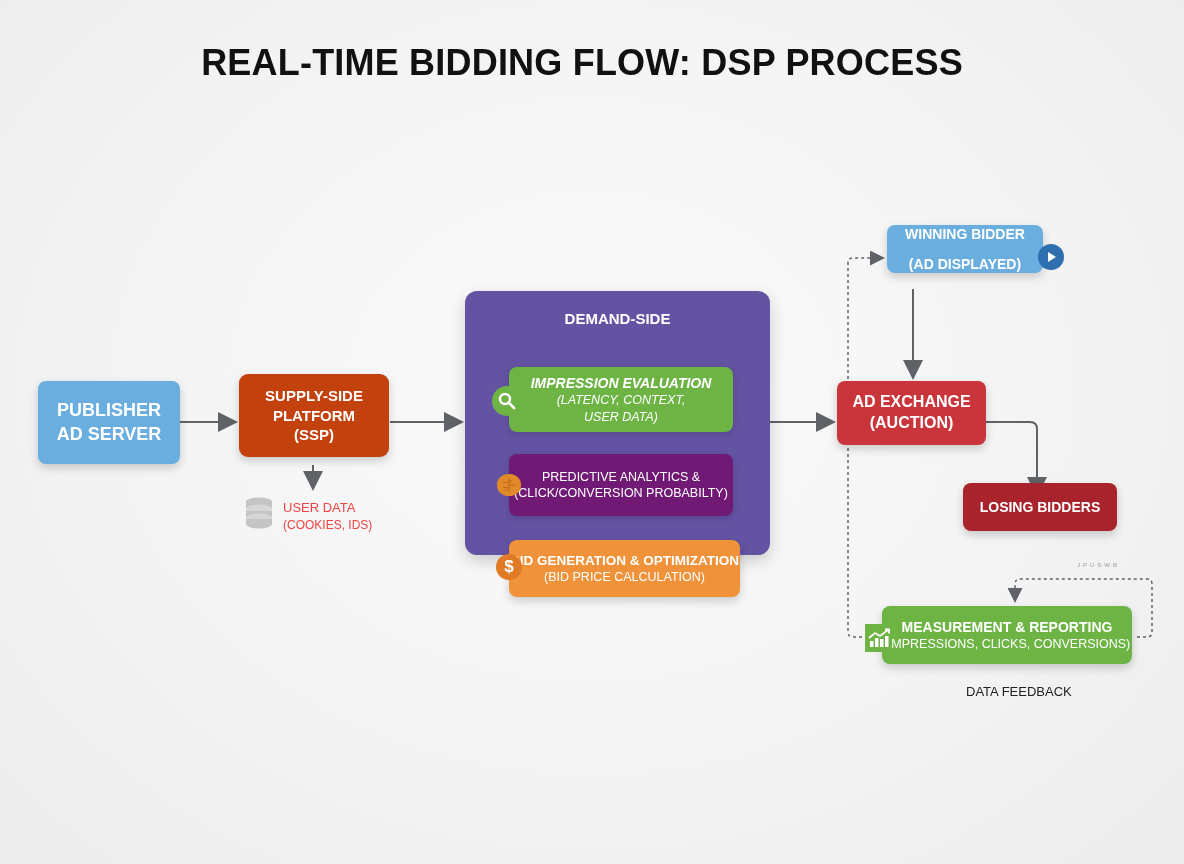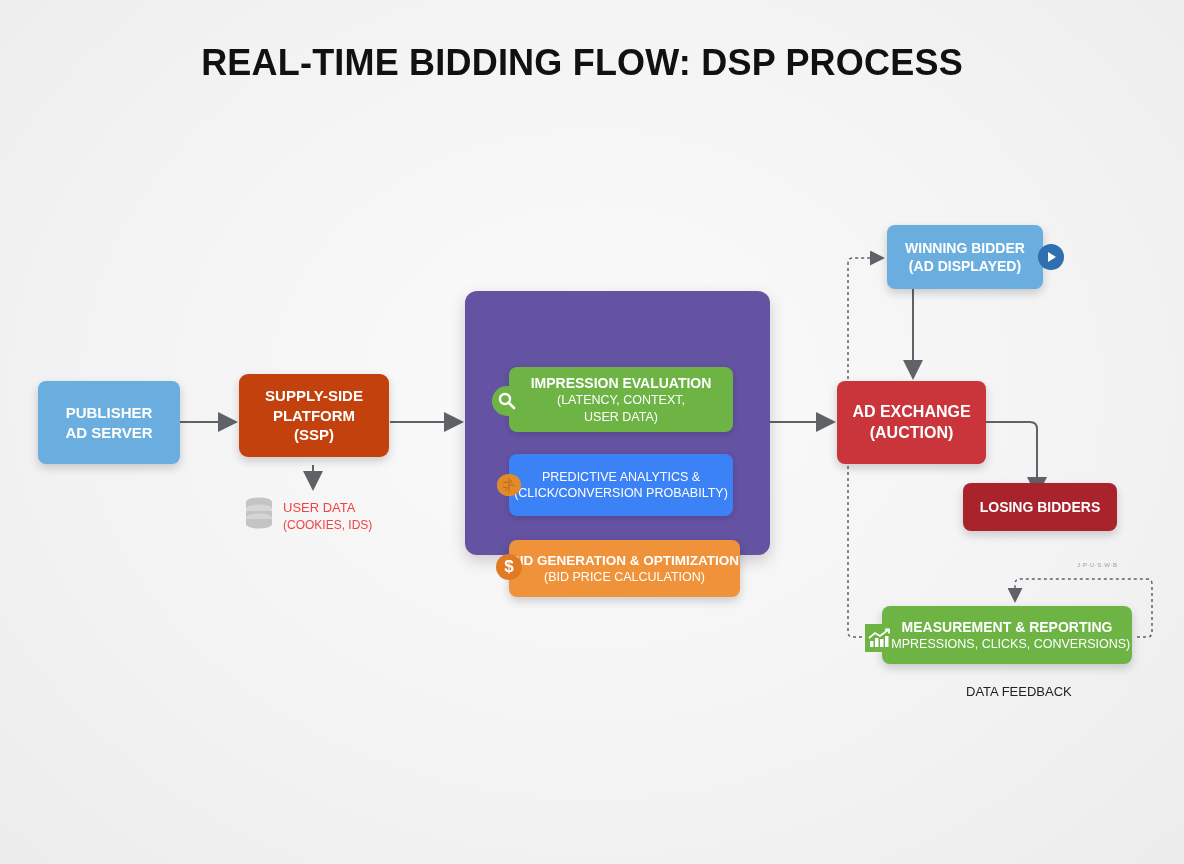--- a/index.html
+++ b/index.html
@@ -49,21 +49,21 @@
   <line x1="913" y1="289" x2="913" y2="376" stroke="#5f6368" stroke-width="2" marker-end="url(#ah)"></line>
   <path d="M986,422 L1030,422 Q1037,422 1037,429 L1037,493" fill="none" stroke="#5f6368" stroke-width="2" marker-end="url(#ah)"></path>
   <path d="M868,637 L853,637 Q848,637 848,632 L848,263 Q848,258 853,258 L882,258" fill="none" stroke="#5f6368" stroke-width="1.5" stroke-dasharray="3,3" marker-end="url(#ah)"></path>
   <path d="M1137,637 L1147,637 Q1152,637 1152,632 L1152,584 Q1152,579 1147,579 L1020,579 Q1015,579 1015,584 L1015,600" fill="none" stroke="#5f6368" stroke-width="1.5" stroke-dasharray="3,3" marker-end="url(#ah)"></path>
   <g fill="none" stroke="#ffffff" stroke-width="1.8">
     <path d="M736,420 A14,12 0 0 1 760,416" marker-end="url(#ahw)"></path>
     <path d="M730,433 A14,12 0 0 0 758,446" marker-end="url(#ahw)"></path>
   </g>
 </svg>
 
-<div class="box" style="left:38px; top:381px; width:142px; height:83px; background:#6aaee0; font-size:15px;">
+<div class="box" style="left:38px; top:381px; width:142px; height:83px; background:#6aaee0; font-size:18px;">
   <span class="l">PUBLISHER</span>
   <span class="l">AD SERVER</span>
 </div>
 
 <div class="box" style="left:239px; top:374px; width:150px; height:83px; background:#c2410c; font-size:15px;border-radius:9px;">
   <span class="l">SUPPLY-SIDE</span>
   <span class="l">PLATFORM</span>
   <span class="l">(SSP)</span>
 </div>
 
@@ -78,59 +78,60 @@
     <ellipse cx="14" cy="27" rx="13" ry="4.5" fill="#c4c4c4"></ellipse>
   </svg>
 </div>
 <div class="note" style="left:283px; top:499px;">
   <div style="font-size:13px;">USER DATA</div>
   <div style="font-size:12px;">(COOKIES, IDS)</div>
 </div>
 
 <div style="position:absolute; left:465px; top:291px; width:305px; height:264px; background:#6452a3; border-radius:12px; box-shadow:0 6px 16px rgba(0,0,0,0.18);">
   <div style="position:absolute; left:0; width:100%; top:18px; text-align:center; color:#fff; font-weight:bold; font-size:15px; line-height:1.35;">
+    <div>DEMAND-SIDE</div>
   </div>
 </div>
 
-<div class="box" style="left:509px; top:367px; width:224px; height:65px; background:#6db445; font-size:14px; box-shadow:0 2px 6px rgba(0,0,0,0.15);">
+<div class="box" style="left:509px; top:367px; width:224px; height:65px; background:#6db445; font-size:14px; box-shadow:0 2px 6px rgba(0,0,0,0.15);font-style:italic;">
   <span class="l">IMPRESSION EVALUATION</span>
   <span class="l sub" style="font-size:12.5px;">(LATENCY, CONTEXT,</span>
   <span class="l sub" style="font-size:12.5px;">USER DATA)</span>
 </div>
 <div class="icon-badge" style="left:492px; top:386px; width:30px; height:30px; background:#6db445;">
   <svg width="18" height="18" viewBox="0 0 18 18">
     <circle cx="7" cy="7" r="5" fill="none" stroke="#fff" stroke-width="2.4"></circle>
     <line x1="10.5" y1="10.5" x2="16" y2="16" stroke="#fff" stroke-width="2.6" stroke-linecap="round"></line>
   </svg>
 </div>
 
-<div class="box" style="left:509px; top:454px; width:224px; height:62px; background:#3b82f6; font-size:12.5px; font-weight:normal; box-shadow:0 2px 6px rgba(0,0,0,0.15);">
+<div class="box" style="left:509px; top:454px; width:224px; height:62px; background:#701a75; font-size:12.5px; font-weight:normal; box-shadow:0 2px 6px rgba(0,0,0,0.15);">
   <span class="l">PREDICTIVE ANALYTICS &amp;</span>
   <span class="l">(CLICK/CONVERSION PROBABILTY)</span>
 </div>
 <div class="icon-badge" style="left:497px; top:474px; width:24px; height:22px; background:#e08a2a; border-radius:48%;">
   <svg width="20" height="18" viewBox="0 0 20 18">
     <path d="M10,2 L10,16 M4,6 Q7,7 10,6 M10,9 Q13,8 16,10 M4,11 Q7,12 10,12 M12,4 L12,7 M7,13 L7,15" stroke="#c0661a" stroke-width="1" fill="none"></path>
   </svg>
 </div>
 
 <div class="box" style="left:509px; top:540px; width:231px; height:57px; background:#f0923a; font-size:13.5px;">
   <span class="l">BID GENERATION &amp; OPTIMIZATION</span>
   <span class="l sub" style="font-size:12.5px;">(BID PRICE CALCULATION)</span>
 </div>
 <div class="icon-badge" style="left:496px; top:554px; width:26px; height:26px; background:#e07a24; color:#fff; font-weight:bold; font-size:17px;">
   <span>$</span>
 </div>
 
-<div class="box" style="left:837px; top:381px; width:149px; height:83px; background:#c9353a; font-size:16px;">
+<div class="box" style="left:837px; top:381px; width:149px; height:64px; background:#c9353a; font-size:16px;">
   <span class="l">AD EXCHANGE</span>
   <span class="l">(AUCTION)</span>
 </div>
 
-<div class="box" style="left:887px; top:225px; width:156px; height:64px; background:#6aaee0; font-size:14px;">
+<div class="box" style="left:887px; top:225px; width:156px; height:48px; background:#6aaee0; font-size:14px;justify-content:space-between;">
   <span class="l">WINNING BIDDER</span>
   <span class="l">(AD DISPLAYED)</span>
 </div>
 <div class="icon-badge" style="left:1038px; top:244px; width:26px; height:26px; background:#2f6fb0;">
   <svg width="12" height="12" viewBox="0 0 12 12">
       <path d="M3,1 L11,6 L3,11 z" fill="#fff"></path>
     </svg>
 </div>
 
 <div class="box" style="left:963px; top:483px; width:154px; height:48px; background:#a8232b; font-size:14px;">

